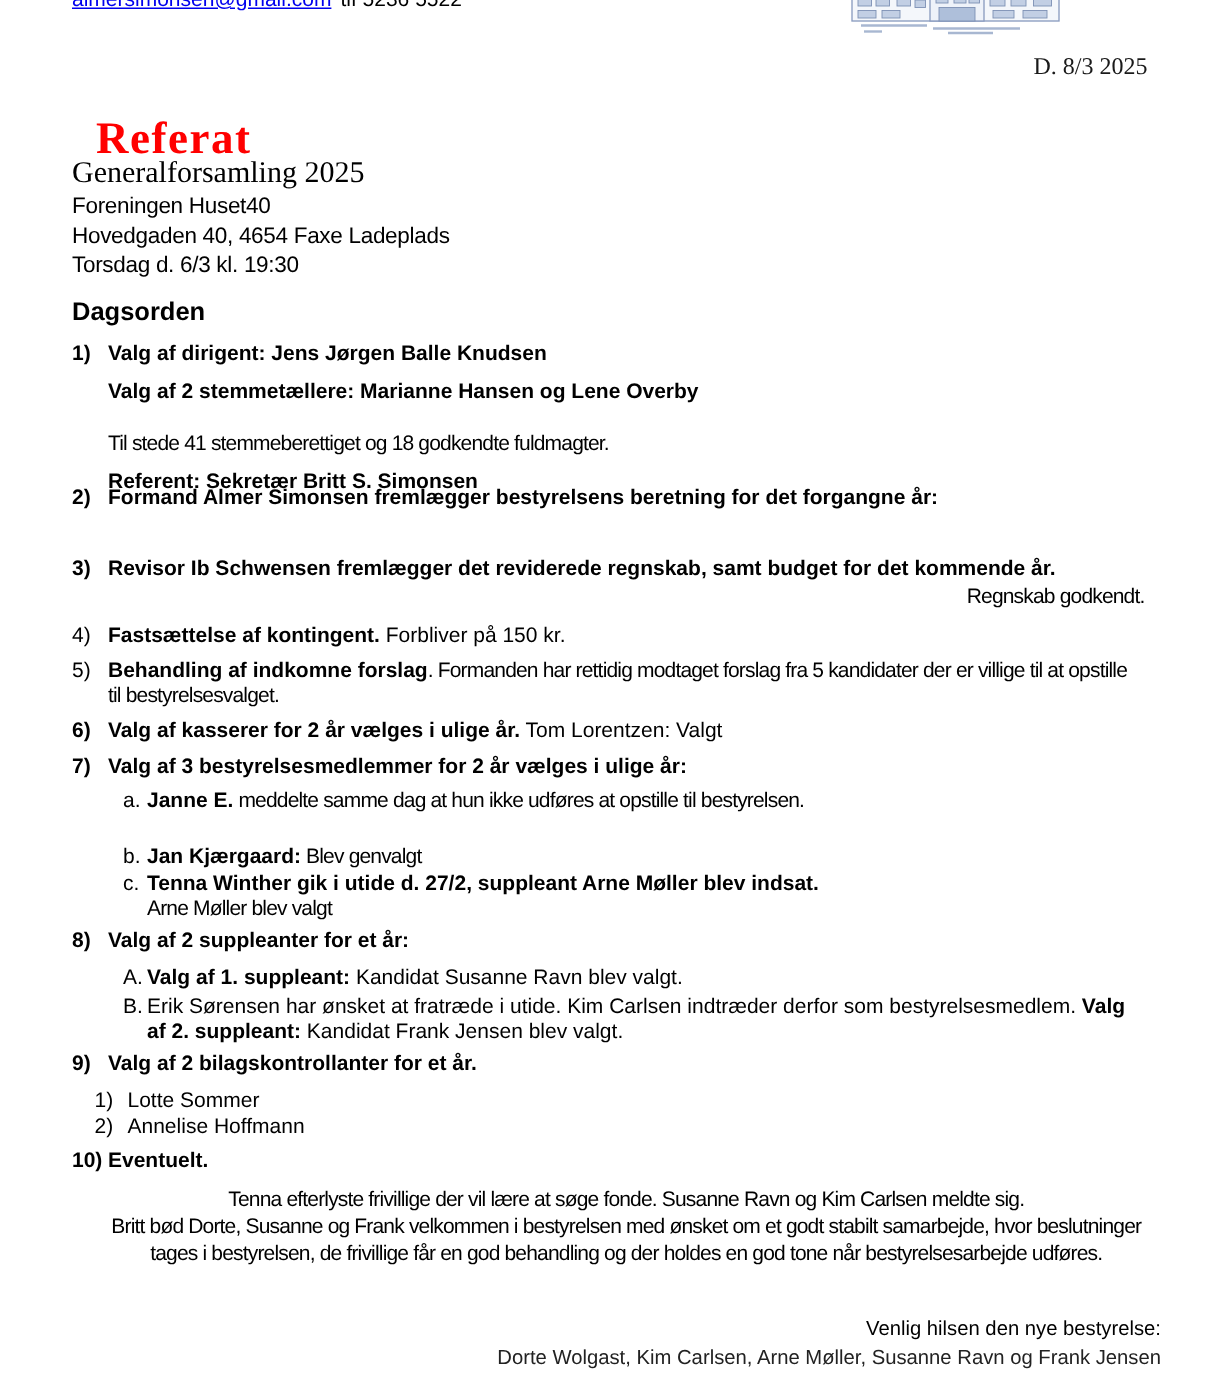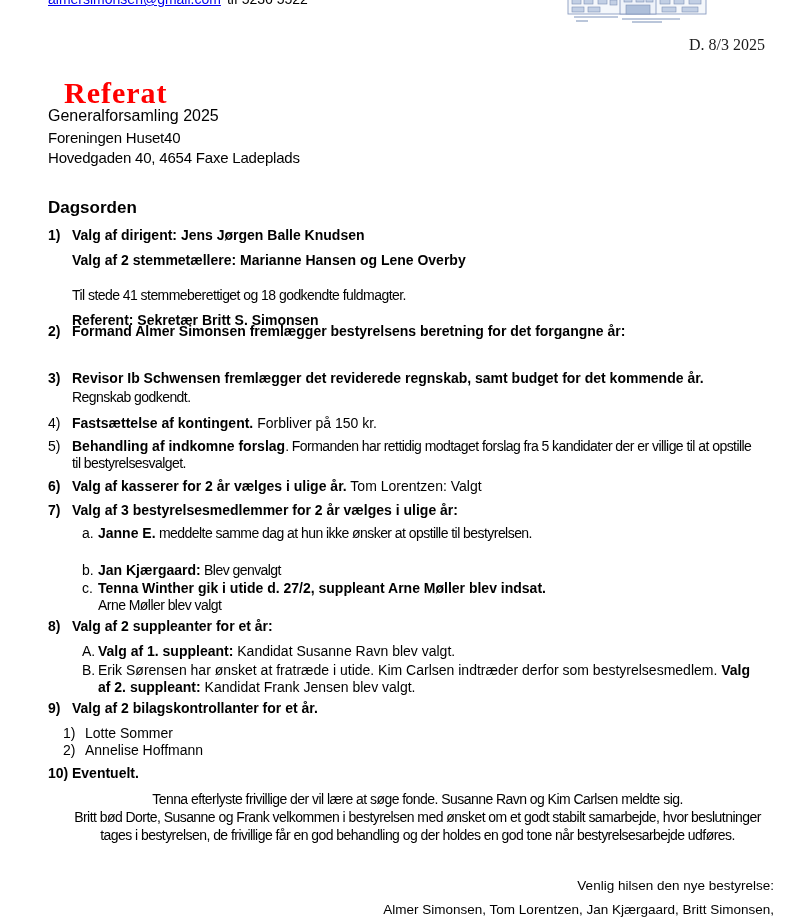--- a/index.html
+++ b/index.html
@@ -11,35 +11,35 @@
   .phone{color:#000;margin-left:6px;}
   
   .logo{position:absolute;left:562px;top:0;width:150px;height:34px;overflow:hidden;}
   .logo svg{display:block;margin-top:-12px;}
   
   .date{position:absolute;top:36px;right:56px;font-family:cursive;font-size:16px;color:#1a1a1a;}
   .title{position:absolute;top:60px;left:48px;margin:16px;color:#ff0000;font-family:cursive;
          font-size:30px;font-weight:700;letter-spacing:1px;}
   
   .meet{position:absolute;top:103px;left:48px;}
-  .meet-title{font-size:16px;line-height:25px;}
+  .meet-title{font-size:20px;line-height:25px;font-family:Liberation Serif, serif;}
   .meet-line{font-size:15px;line-height:19.5px;letter-spacing:-0.2px;}
   
   .dags{position:absolute;top:198px;left:48px;margin:0;font-size:17px;font-weight:700;}
   .row{position:absolute;left:48px;width:715px;display:flex;line-height:17px;}
   .num{flex:0 0 24px;font-weight:700;}
   .num-reg{font-weight:400;}
   .rbody{flex:1;}
   .b{font-weight:700;}
   .n{letter-spacing:-0.55px;}
   .sub{position:absolute;left:82px;width:684px;display:flex;line-height:17px;}
   .sub .lab{flex:0 0 16px;}
   .sub9{position:absolute;left:63px;width:700px;display:flex;line-height:17px;}
   .sub9 .lab{flex:0 0 22px;}
-  .gap8{margin-top:8px;} .gap6{margin-top:18px;} .gap7{margin-top:7px;} .gap2{margin-top:2px;}
+  .gap8{margin-top:8px;} .gap6{margin-top:18px;} .gap7{margin-top:7px;} .gap2{margin-top:2px;text-align:right;}
   .para{line-height:18px;text-align:center;}
   
   .sig{position:absolute;right:47px;top:877px;text-align:right;font-size:13.5px;}
   .sig .l1{line-height:17px;}
   .sig .l2{margin-top:7px;line-height:17px;white-space:nowrap;}
   .sig .l3{margin-top:2px;line-height:17px;white-space:nowrap;color:#222;}
 </style>
 </head>
 <body>
 
@@ -83,20 +83,21 @@
   </div>
 
   <div class="date">D. 8/3 2025</div>
 
   <h1 class="title">Referat</h1>
 
   <div class="meet">
     <div class="meet-title">Generalforsamling 2025</div>
     <div class="meet-line">Foreningen Huset40</div>
     <div class="meet-line">Hovedgaden 40, 4654 Faxe Ladeplads</div>
+    <div class="meet-line">Torsdag d. 6/3 kl. 19:30</div>
   </div>
 
   <h2 class="dags">Dagsorden</h2>
 
   <div class="row" style="top:227px">
     <span class="num">1)</span>
     <div class="rbody">
       <div class="b">Valg af dirigent: Jens Jørgen Balle Knudsen</div>
       <div class="b gap8">Valg af 2 stemmetællere: Marianne Hansen og Lene Overby</div>
       <div class="n gap6">Til stede 41 stemmeberettiget og 18 godkendte fuldmagter.</div>
@@ -140,21 +141,21 @@
     </div>
   </div>
 
   <div class="row" style="top:502px">
     <span class="num">7)</span>
     <div class="rbody b">Valg af 3 bestyrelsesmedlemmer for 2 år vælges i ulige år:</div>
   </div>
   <div class="sub" style="top:525px">
     <span class="lab">a.</span>
     <div class="rbody">
-      <span class="b">Janne E.</span><span class="n"> meddelte samme dag at hun ikke ønsker at opstille til bestyrelsen.</span>
+      <span class="b">Janne E.</span><span class="n"> meddelte samme dag at hun ikke udføres at opstille til bestyrelsen.</span>
     </div>
   </div>
   <div class="sub" style="top:562px">
     <span class="lab">b.</span>
     <div class="rbody">
       <span class="b">Jan Kjærgaard:</span><span class="n"> Blev genvalgt</span>
     </div>
   </div>
   <div class="sub" style="top:580px">
     <span class="lab">c.</span>
@@ -201,17 +202,16 @@
   <div class="row" style="top:790px">
     <span class="num"></span>
     <div class="rbody para n">
       <div>Tenna efterlyste frivillige der vil lære at søge fonde. Susanne Ravn og Kim Carlsen meldte sig.</div>
       <div>Britt bød Dorte, Susanne og Frank velkommen i bestyrelsen med ønsket om et godt stabilt samarbejde, hvor beslutninger tages i bestyrelsen, de frivillige får en god behandling og der holdes en god tone når bestyrelsesarbejde udføres.</div>
     </div>
   </div>
 
   <div class="sig">
     <div class="l1">Venlig hilsen den nye bestyrelse:</div>
-    <div class="l2">Almer Simonsen, Tom Lorentzen, Jan Kjærgaard, Britt Simonsen,</div>
     <div class="l3">Dorte Wolgast, Kim Carlsen, Arne Møller, Susanne Ravn og Frank Jensen</div>
   </div>
 
 </div>
 
 </body></html>

